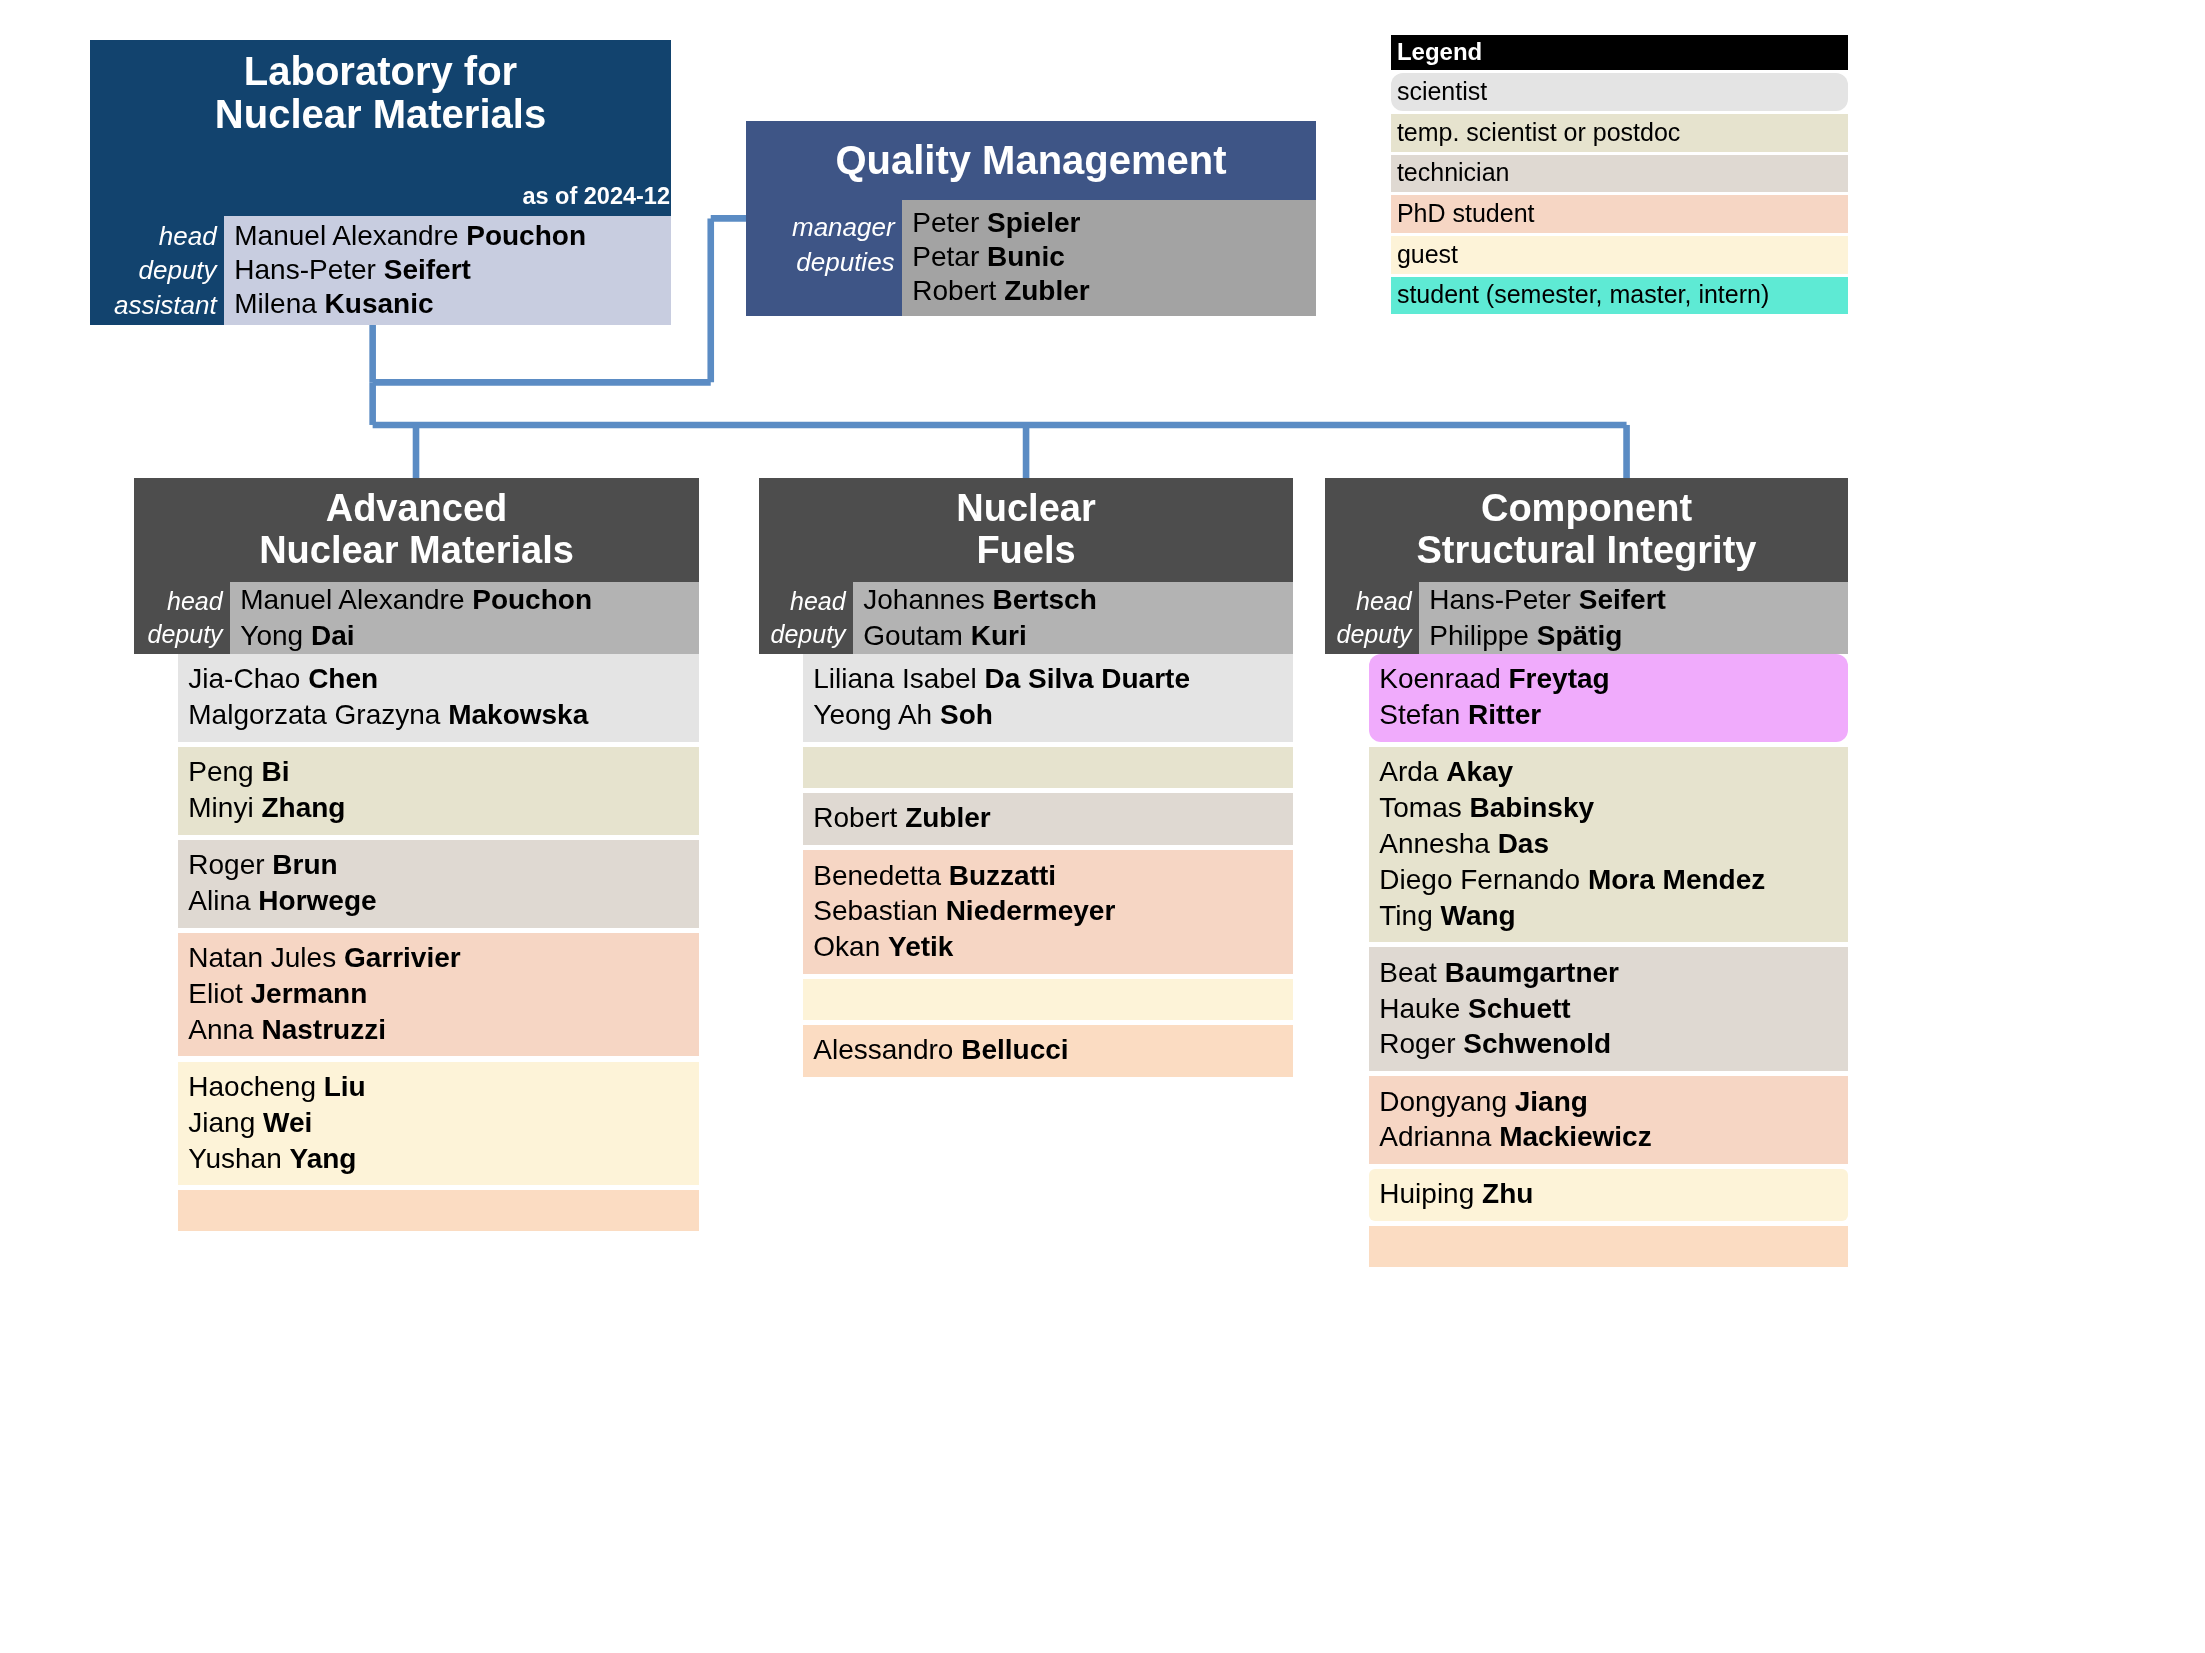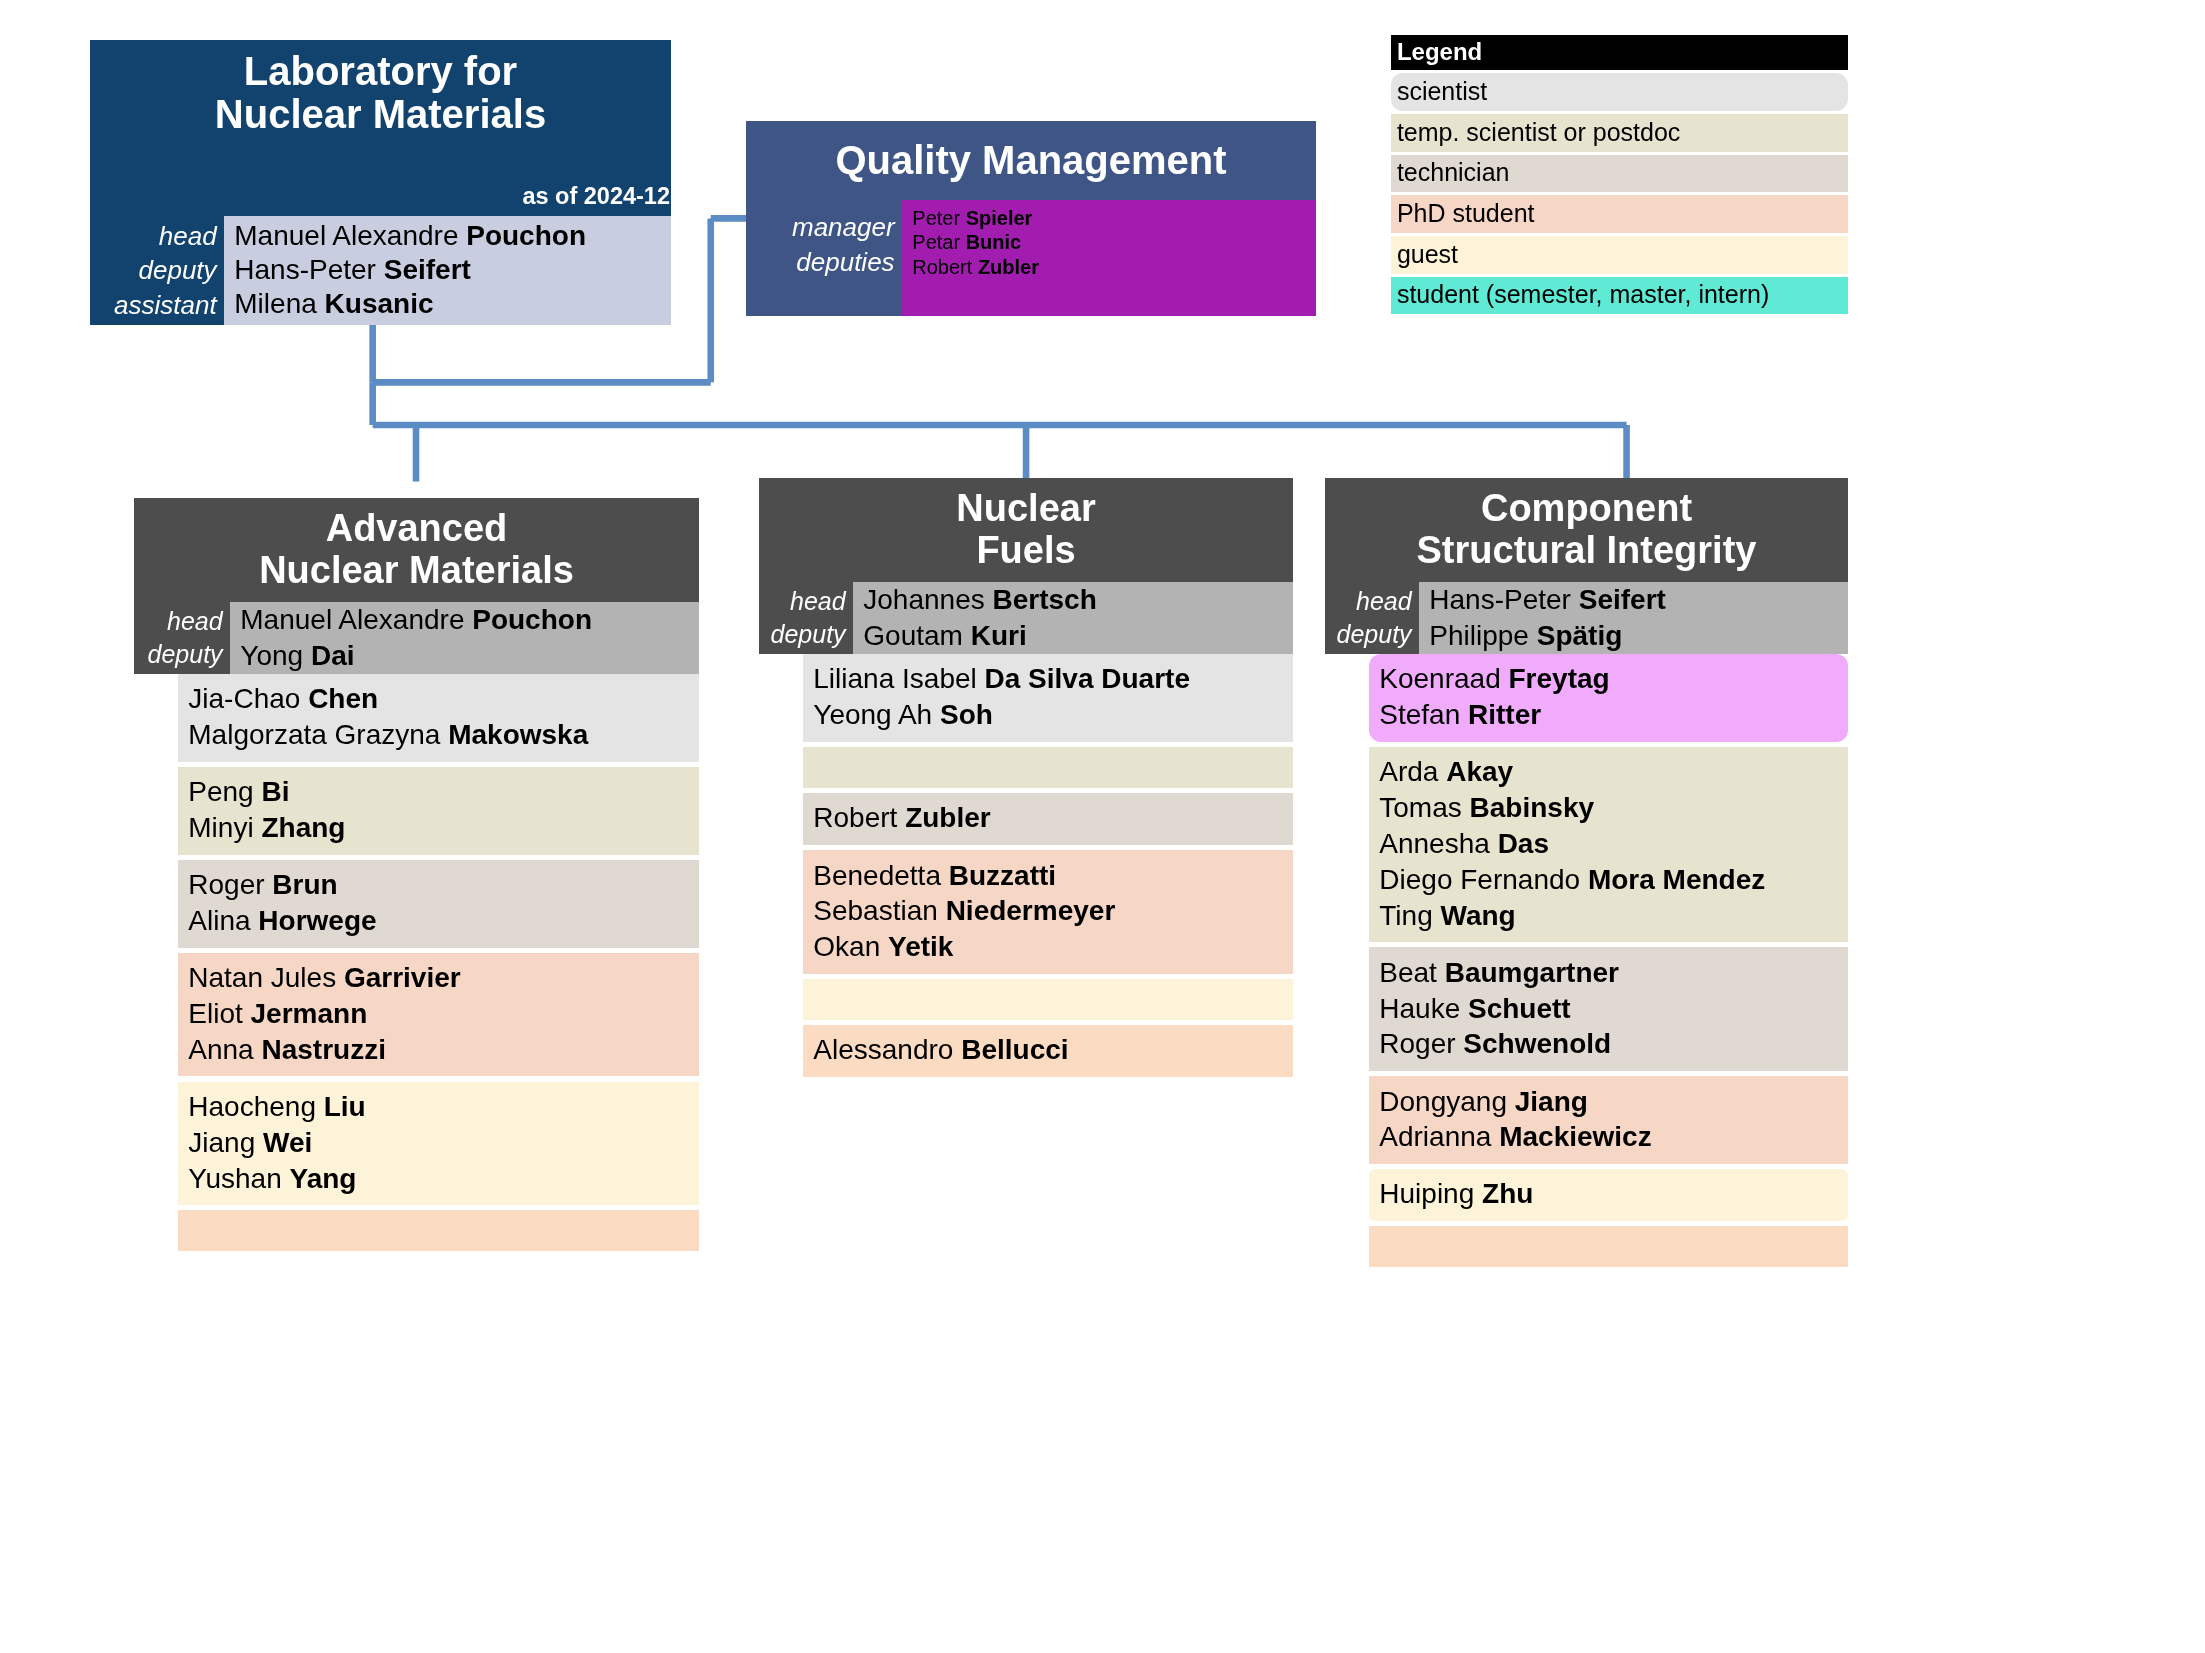--- a/index.html
+++ b/index.html
@@ -99,24 +99,24 @@
   #qm-roles .roles-col {
     background: #3e5586;
     width: 156px;
     padding-right: 7.4px;
     font-size: 26px;
     line-height: 1.33;
     justify-content: flex-start;
     padding-top: 10.3px;
   }
   #qm-roles .names-col {
-    background: #a21caf;
+    background: #a3a3a3;
     flex: 1;
     padding-left: 10.3px;
-    font-size: 20px;
+    font-size: 28px;
     line-height: 1.22;
     justify-content: flex-start;
     padding-top: 5.9px;
   }
 
   
   .group { position: absolute; box-sizing: border-box; }
   .grp-title {
     background: #4d4d4d;
     color: #ffffff;
@@ -259,21 +259,21 @@
       <div class="legend-row" style="background: rgb(228, 228, 228); border-radius: 12px;">scientist</div>
       <div class="legend-row" style="background: rgb(230, 227, 206);">temp. scientist or postdoc</div>
       <div class="legend-row" style="background: rgb(223, 217, 210);">technician</div>
       <div class="legend-row" style="background: rgb(246, 214, 196);">PhD student</div>
       <div class="legend-row" style="background: rgb(253, 243, 216);">guest</div>
       <div class="legend-row" style="background: #5eead4;">student (semester, master, intern)</div>
     </div>
 </div>
 
 <div id="groups-layer">
-    <div class="group" style="left: 134px; top: 498px; width: 565px;">
+    <div class="group" style="left: 134px; top: 478px; width: 565px;">
       <div class="grp-title">
         <div>Advanced</div>
         <div>Nuclear Materials</div>
       </div>
       <div class="grp-roles">
         <div class="rc" style="width: 96px;">
           <div>head</div>
           <div>deputy</div>
         </div>
         <div class="nc">

